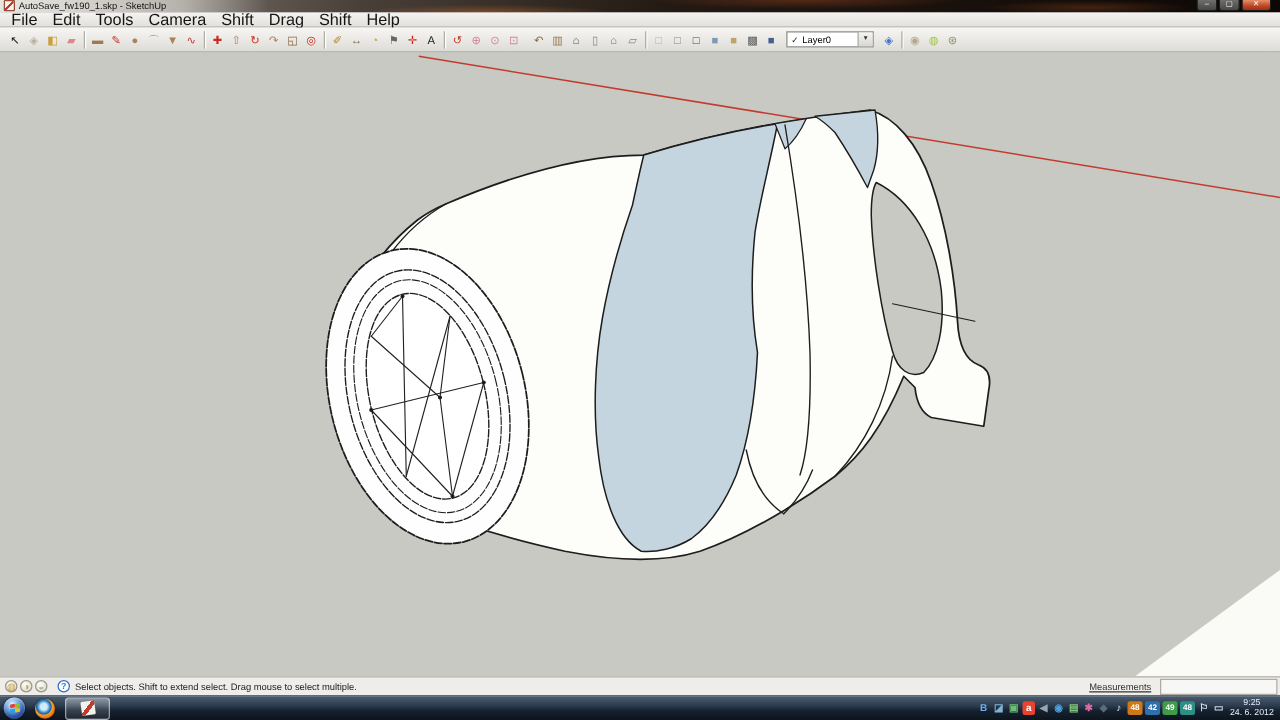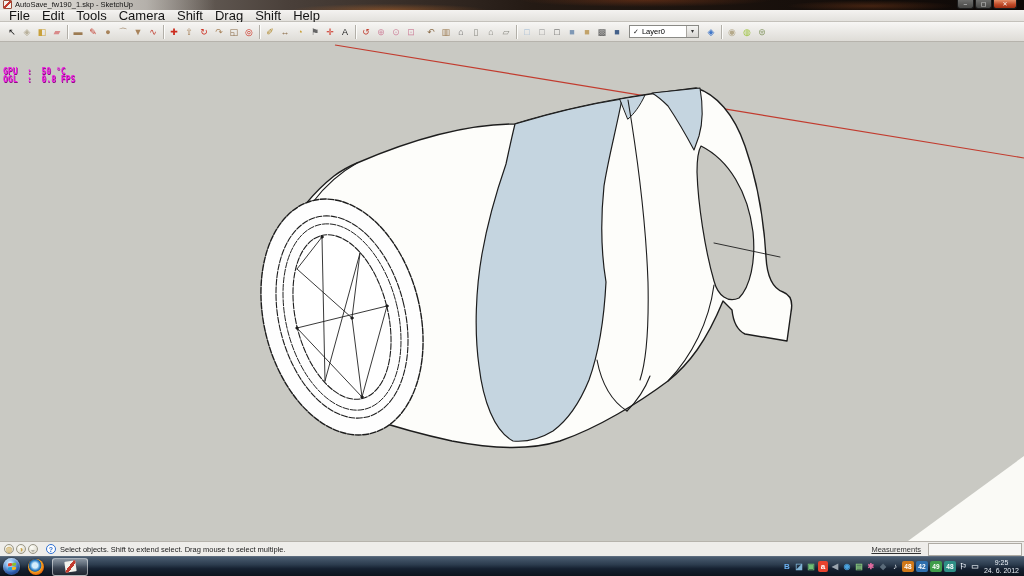--- a/index.html
+++ b/index.html
@@ -269,23 +269,20 @@
           <line x1="360" y1="253" x2="352" y2="318"></line>
           <circle cx="352" cy="318" r="1.2" fill="#111"></circle>
           <circle cx="322" cy="237" r="1.2" fill="#111"></circle>
           <circle cx="362" cy="397" r="1.2" fill="#111"></circle>
           <circle cx="297" cy="328" r="1.2" fill="#111"></circle>
           <circle cx="387" cy="306" r="1.2" fill="#111"></circle>
         </g>
       </g>
     </svg>
 
-    <div class="osd">
-      
-    <div>GPU  :  50 °C</div><div>OGL  :  0.8 FPS</div></div>
   </div>
 
   <div class="statusbar">
     <span style="display:flex;align-items:center;">
 
     <span class="s-icon" style="color: rgb(200, 162, 74);">◍</span>
         <span class="s-icon" style="color: rgb(200, 162, 74);">◑</span>
         <span class="s-icon" style="color: rgb(176, 176, 166);">◒</span>
       </span>
     <span class="help-icon">?</span>

